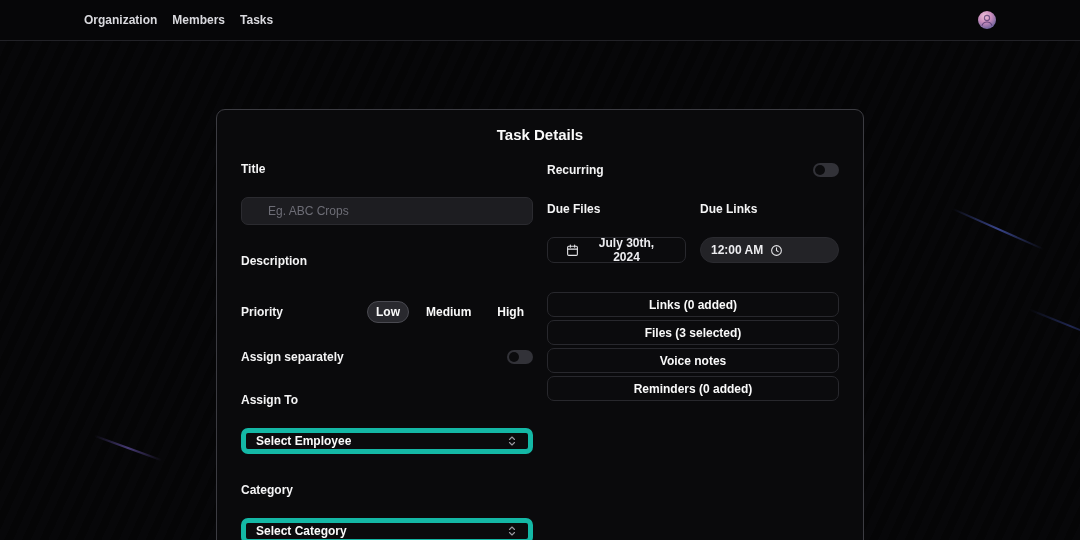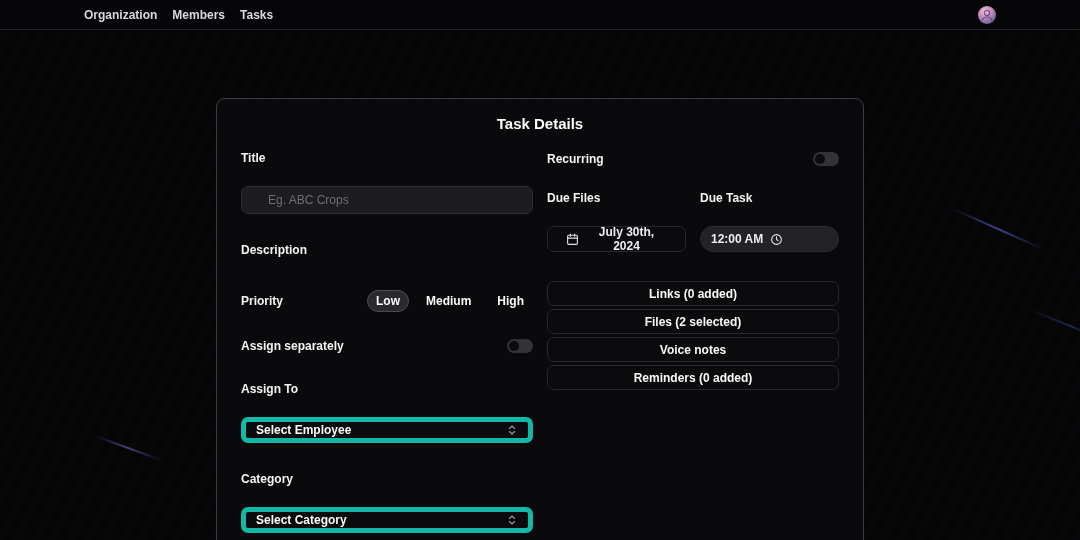--- a/index.html
+++ b/index.html
@@ -12,21 +12,21 @@
   }
   .streak { position: absolute; height: 2px; border-radius: 2px; pointer-events: none; }
   .streak-1 { left: 92px; top: 447px; width: 72px; transform: rotate(20deg);
     background: linear-gradient(90deg, transparent, rgba(122,100,205,0.55), transparent); }
   .streak-2 { left: 948px; top: 228px; width: 100px; transform: rotate(24deg);
     background: linear-gradient(90deg, transparent, rgba(90,110,225,0.6), transparent); }
   .streak-3 { left: 1025px; top: 325px; width: 90px; transform: rotate(22deg);
     background: linear-gradient(90deg, transparent, rgba(80,100,220,0.35), transparent); }
 
   .nav {
-    height: 30px; display: flex; align-items: center; gap: 15px;
+    height: 41px; display: flex; align-items: center; gap: 15px;
     padding: 0 84px; background: #060608; border-bottom: 1px solid #222227;
     position: relative; z-index: 2;
   }
   .nav-item { font-size: 12px; font-weight: 600; color: #d9d9de; cursor: pointer; line-height: 30px; }
   .avatar {
     margin-left: auto; width: 18px; height: 18px; border-radius: 50%;
     background: radial-gradient(circle at 38% 28%, #eec0da 0%, #c88cbc 38%, #6e639c 78%, #44436b 100%);
     display: flex; align-items: center; justify-content: center; cursor: pointer; overflow: hidden;
   }
 
@@ -187,36 +187,36 @@
             <span class="icon">
               <svg width="13" height="13" viewBox="0 0 24 24" fill="none" stroke="#e4e4e7" stroke-width="2" stroke-linecap="round" stroke-linejoin="round">
                   <rect x="3" y="4" width="18" height="17" rx="2"></rect>
                   <path d="M8 2v4M16 2v4M3 9.5h18"></path>
                 </svg>
             </span>
             <span>July 30th, 2024</span>
           </button>
         </div>
         <div class="col">
-          <span class="label">Due Task</span>
+          <span class="label">Due Links</span>
           <div class="time-input">
             <span>12:00 AM</span>
             <span class="icon">
               <svg width="13" height="13" viewBox="0 0 24 24" fill="none" stroke="#e4e4e7" stroke-width="2" stroke-linecap="round" stroke-linejoin="round">
                   <circle cx="12" cy="12" r="9"></circle>
                   <path d="M12 7v5l3 2"></path>
                 </svg>
             </span>
           </div>
         </div>
       </div>
 
       <div class="stack-btns">
         <button class="wide-btn">Links (0 added)</button>
-        <button class="wide-btn">Files (2 selected)</button>
+        <button class="wide-btn">Files (3 selected)</button>
         <button class="wide-btn">Voice notes</button>
         <button class="wide-btn">Reminders (0 added)</button>
       </div>
     </div>
   </div>
 
   <button class="save-btn">Save</button>
 </div>
 
 </body></html>

